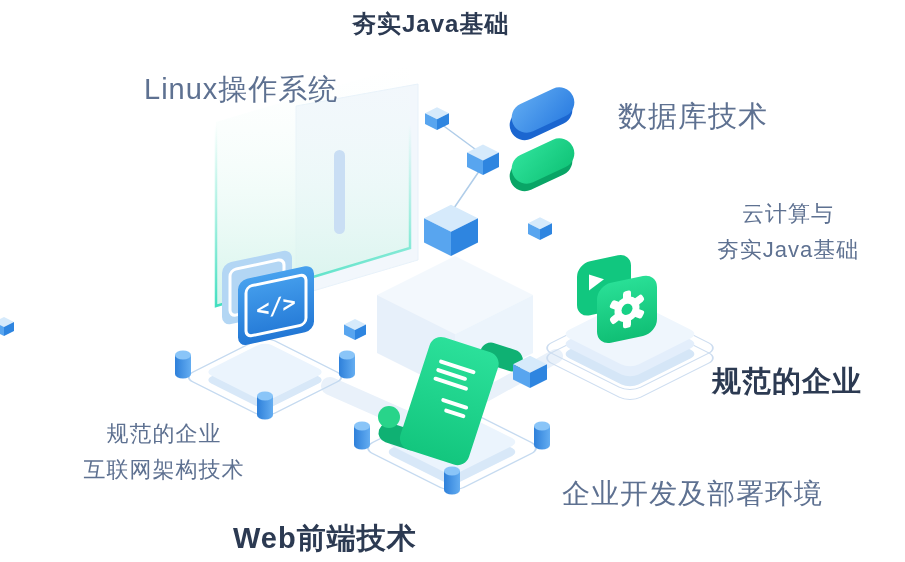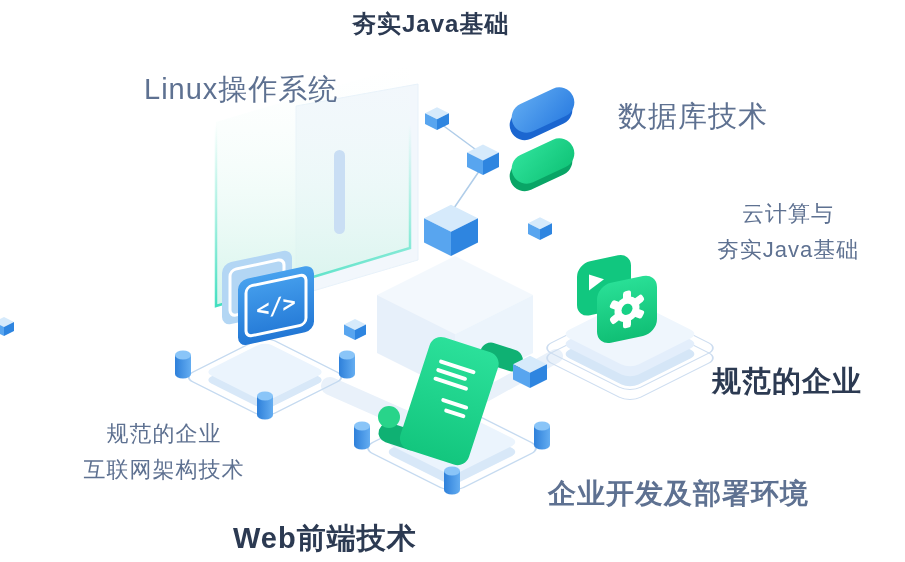--- a/index.html
+++ b/index.html
@@ -21,21 +21,21 @@
   .lbl.bold{color:#2c3a52;font-weight:700;}
   .lbl.block{white-space:normal;text-align:center;line-height:36px;font-size:22px;}
   .l-java{left:352px;top:8px;font-size:24px;}
   .l-linux{left:144px;top:70px;}
   .l-db{left:618px;top:97px;text-align:center;}
   .l-tomcat{left:22px;top:217px;}
   .l-cloud{left:683px;top:196px;width:210px;}
   .l-frame{left:712px;top:362px;}
   .l-process{left:48px;top:416px;width:232px;}
   .l-web{left:233px;top:519px;}
-  .l-deploy{left:548px;top:475px;font-size:28px;font-weight:bold;}
+  .l-deploy{left:562px;top:475px;font-size:28px;}
 </style>
 </head>
 <body>
 
 <div class="canvas">
 
   <svg class="art" width="905" height="562" viewBox="0 0 905 562" xmlns="http://www.w3.org/2000/svg">
     <defs>
       <linearGradient id="panelFill" x1="0" y1="1" x2="0" y2="0">
         <stop offset="0" stop-color="#d3f3ea" stop-opacity="0.95"></stop>

